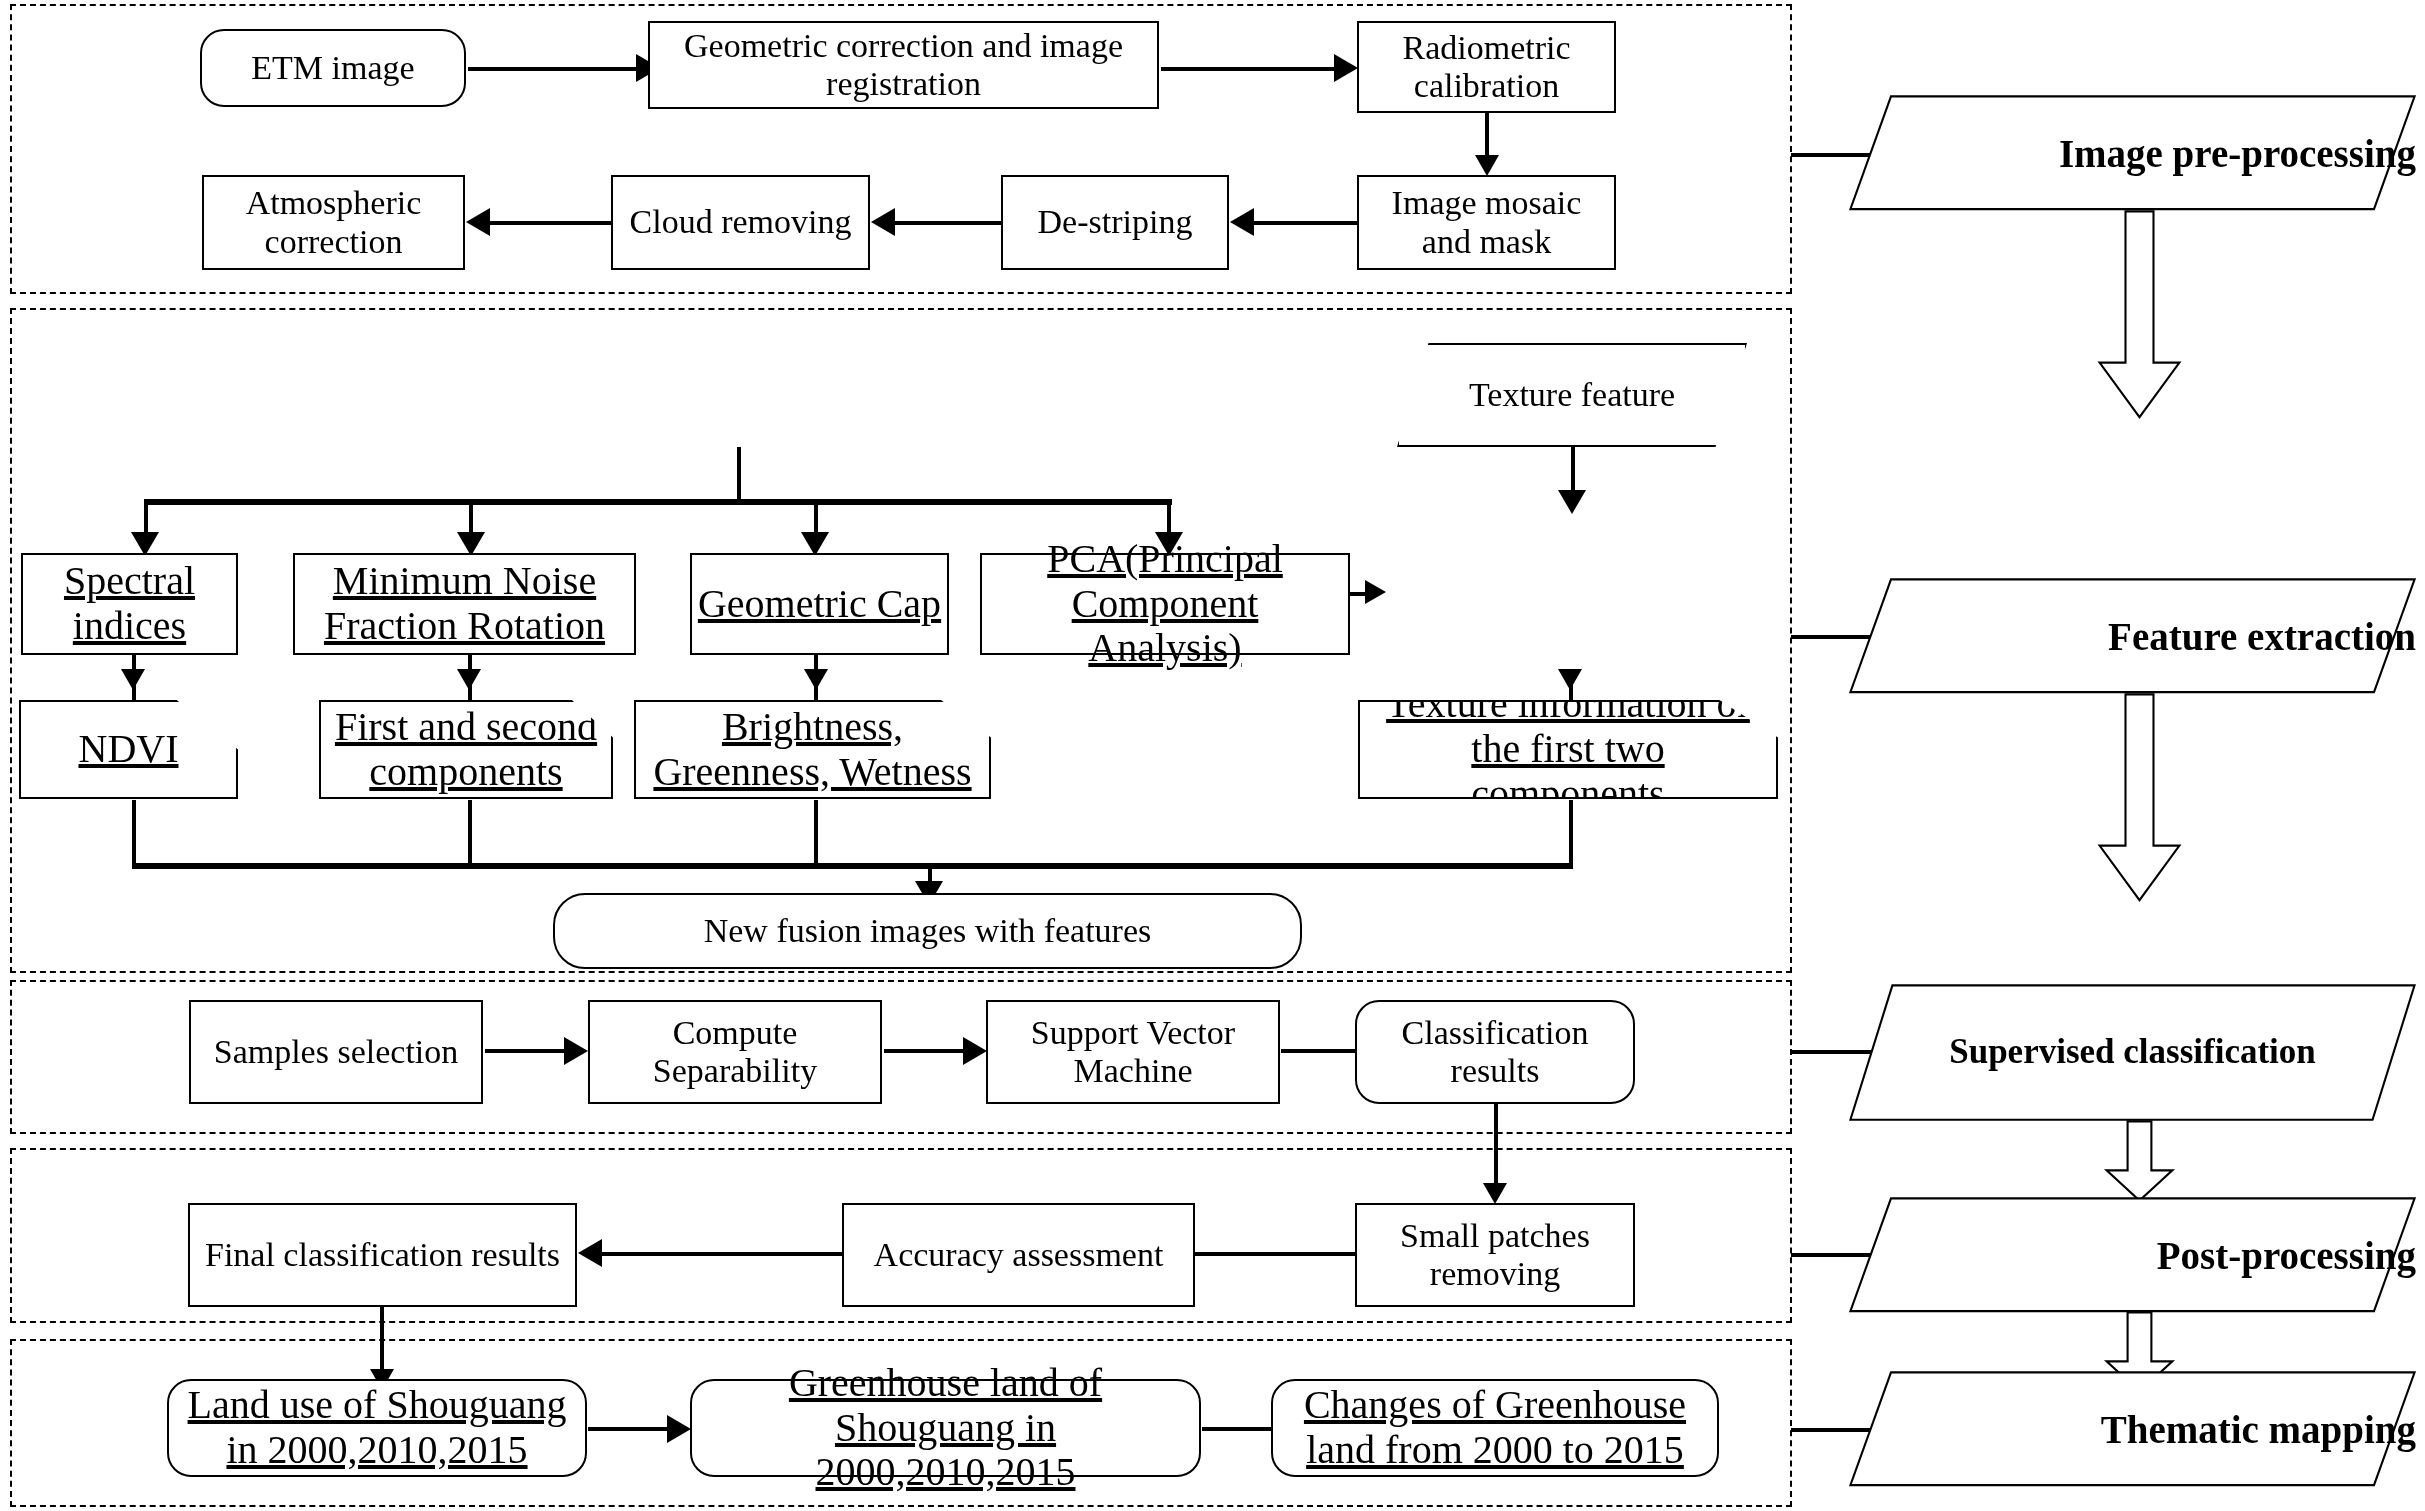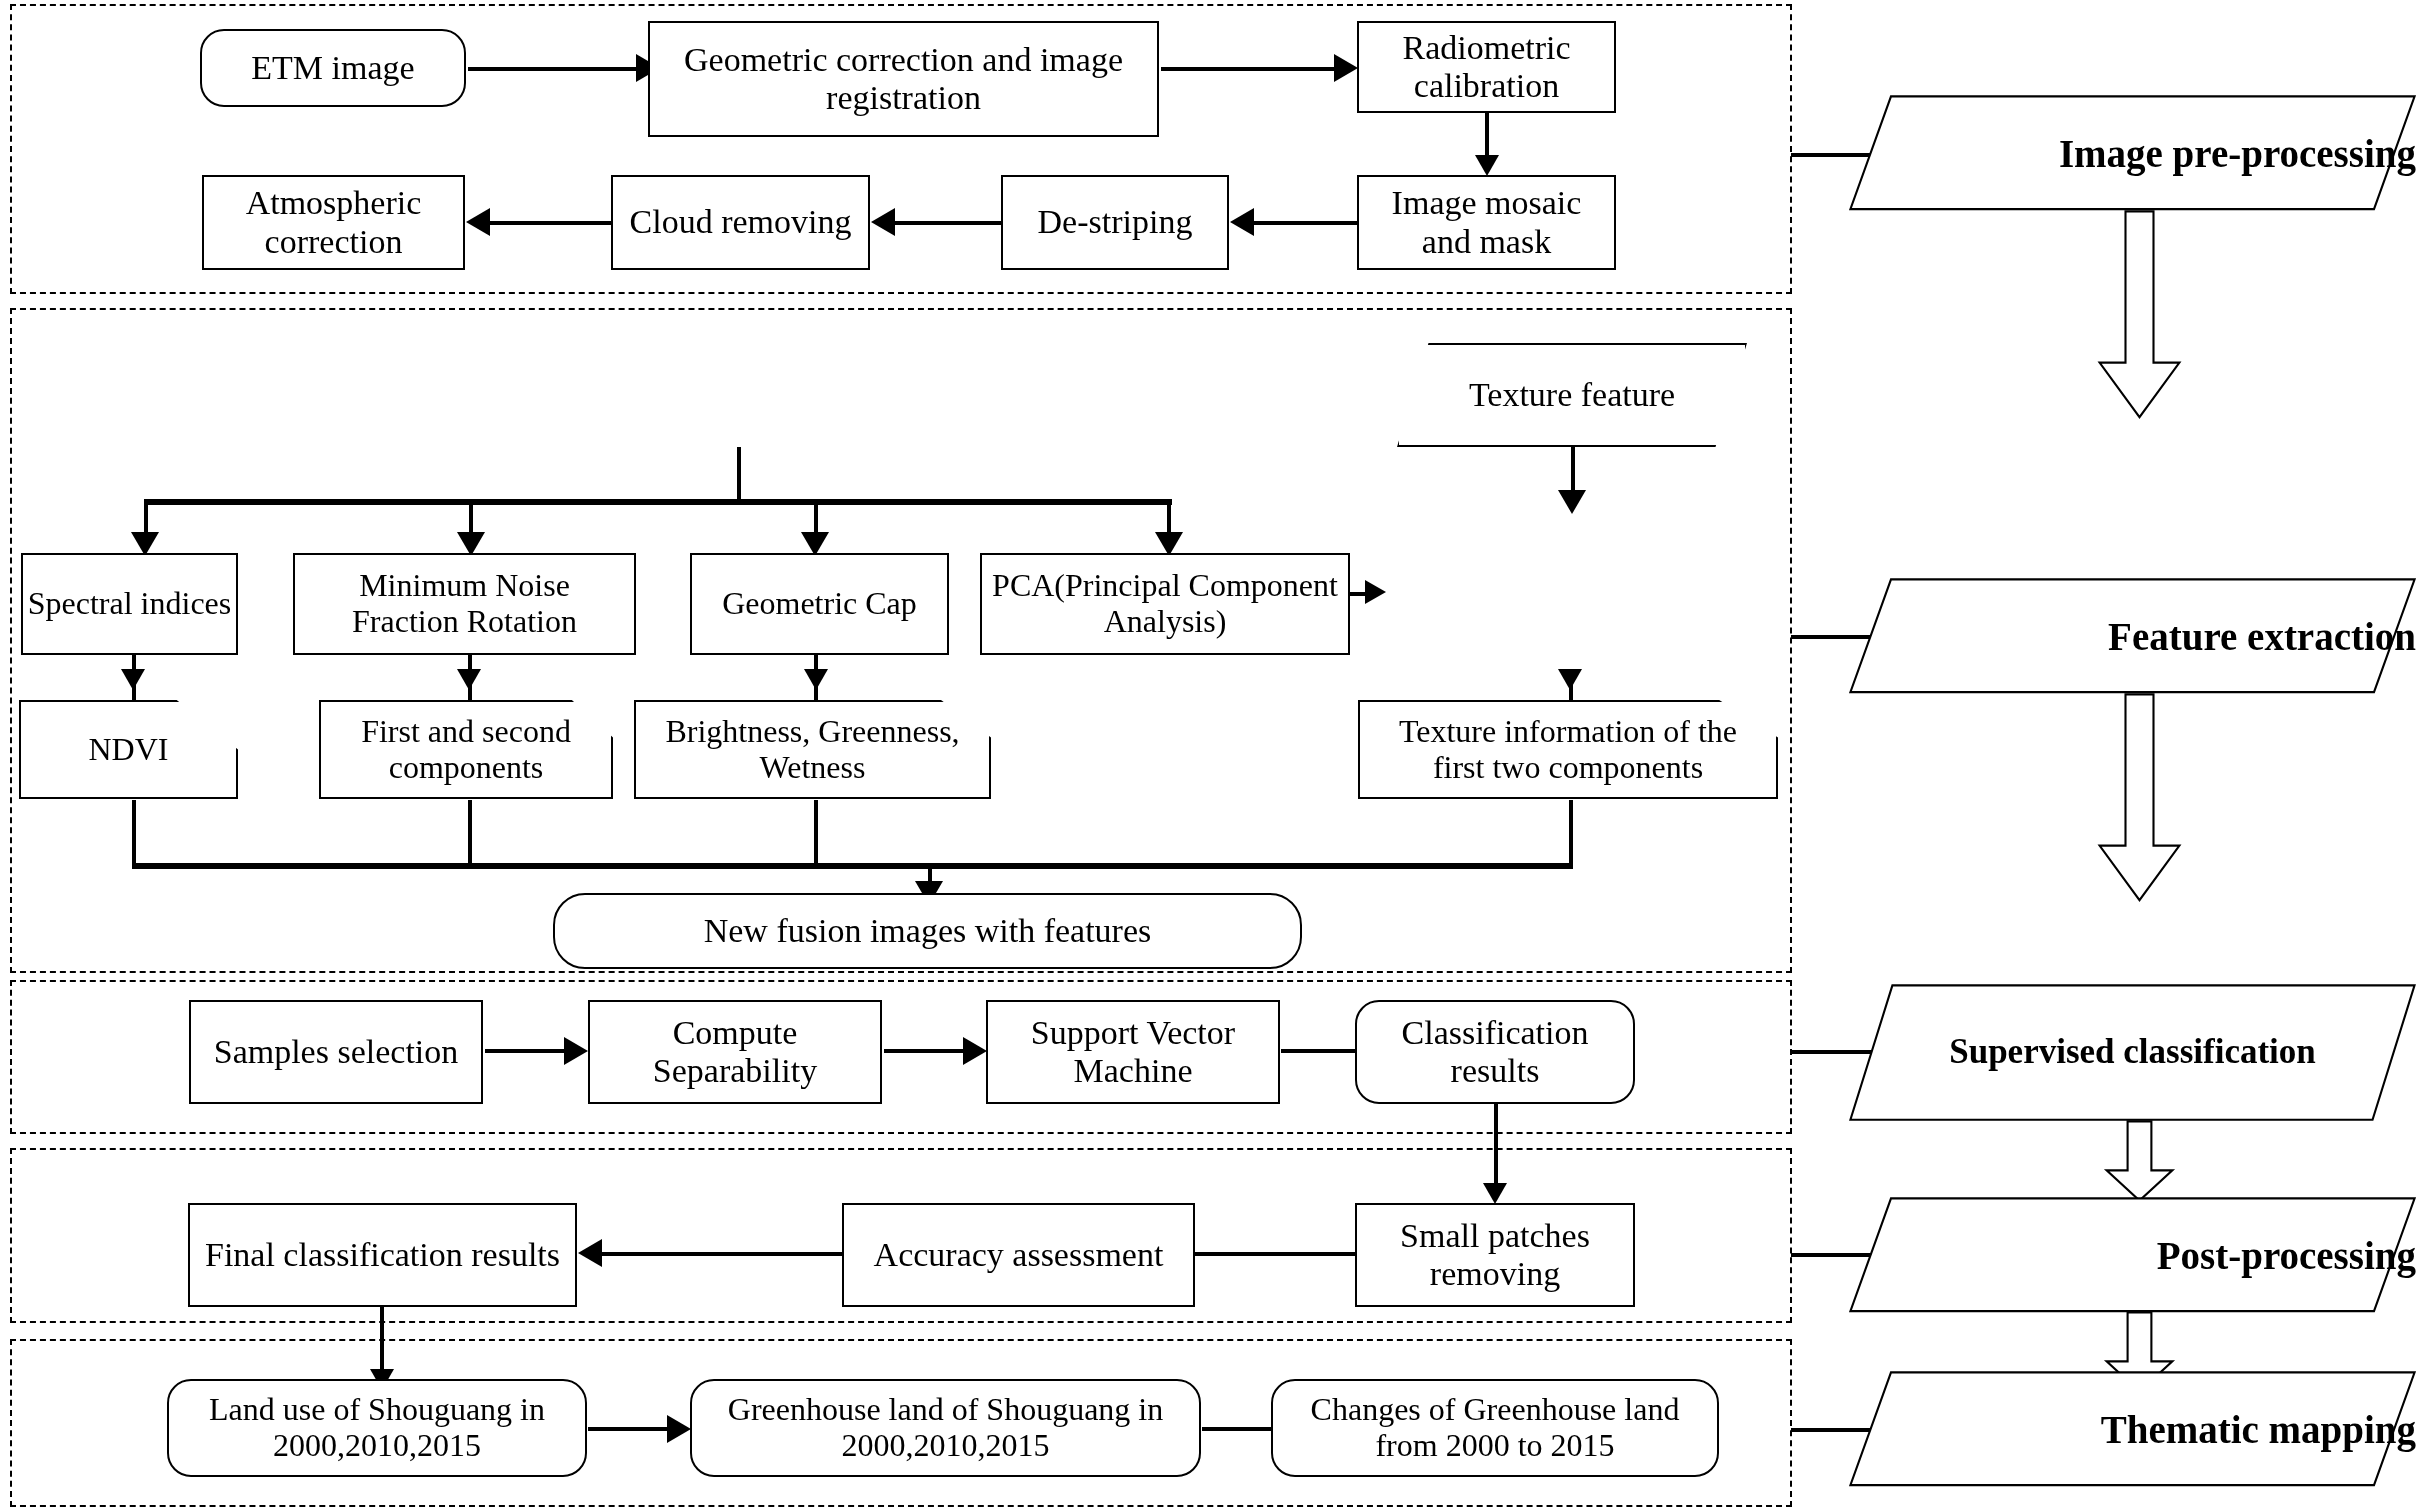--- a/index.html
+++ b/index.html
@@ -43,21 +43,21 @@
 
   .arrow-r,.arrow-l,.arrow-d,.arrow-u{position:absolute;width:0;height:0;}
   .arrow-r{border-top:14.7px solid transparent;border-bottom:14.7px solid transparent;border-left:24px solid #000;}
   .arrow-l{border-top:14.7px solid transparent;border-bottom:14.7px solid transparent;border-right:24px solid #000;}
   .arrow-d{border-left:14.7px solid transparent;border-right:14.7px solid transparent;border-top:24px solid #000;}
   .arrow-d-sm{position:absolute;width:0;height:0;border-left:12px solid transparent;border-right:12px solid transparent;border-top:21px solid #000;}
   .arrow-r-sm{position:absolute;width:0;height:0;border-top:12px solid transparent;border-bottom:12px solid transparent;border-left:21px solid #000;}
 
   
   .block-arrow{position:absolute;}
-  .t44{font-size:32px;}
+  .t44{font-size:40px;text-decoration:underline;}
   .t46{font-size:34px;}
   .t30{font-size:22px;font-weight:bold;}
   .tb52{font-size:39px;justify-content:flex-end;}
   .tb48{font-size:35px;}
 </style>
 </head>
 <body>
 
 <div id="root">
 
@@ -67,21 +67,21 @@
   <div class="section" style="left:9.8px;top:1148px;width:1782px;height:175px;"></div>
   <div class="section" style="left:9.8px;top:1339px;width:1782px;height:168px;"></div>
 
   <div class="node round-sm t46" style="left:200px;top:29px;width:266px;height:78px;">
     <span>ETM image</span>
   </div>
 
   <div class="ln hl" style="left:468px;top:67px;width:172px;"></div>
   <div class="arrow-r" style="left:636px;top:54px;"></div>
 
-  <div class="node rect t46" style="left:648px;top:21px;width:511px;height:116px;padding:0 12.6px;">
+  <div class="node rect t46" style="left:648px;top:21px;width:511px;height:88px;padding:0 12.6px;">
     <span>Geometric correction and image registration</span>
   </div>
 
   <div class="ln hl" style="left:1161px;top:67px;width:176px;"></div>
   <div class="arrow-r" style="left:1334px;top:54px;"></div>
 
   <div class="node rect t46" style="left:1357px;top:21px;width:259px;height:92px;padding:0 9.8px;">
     <span>Radiometric calibration</span>
   </div>
 

